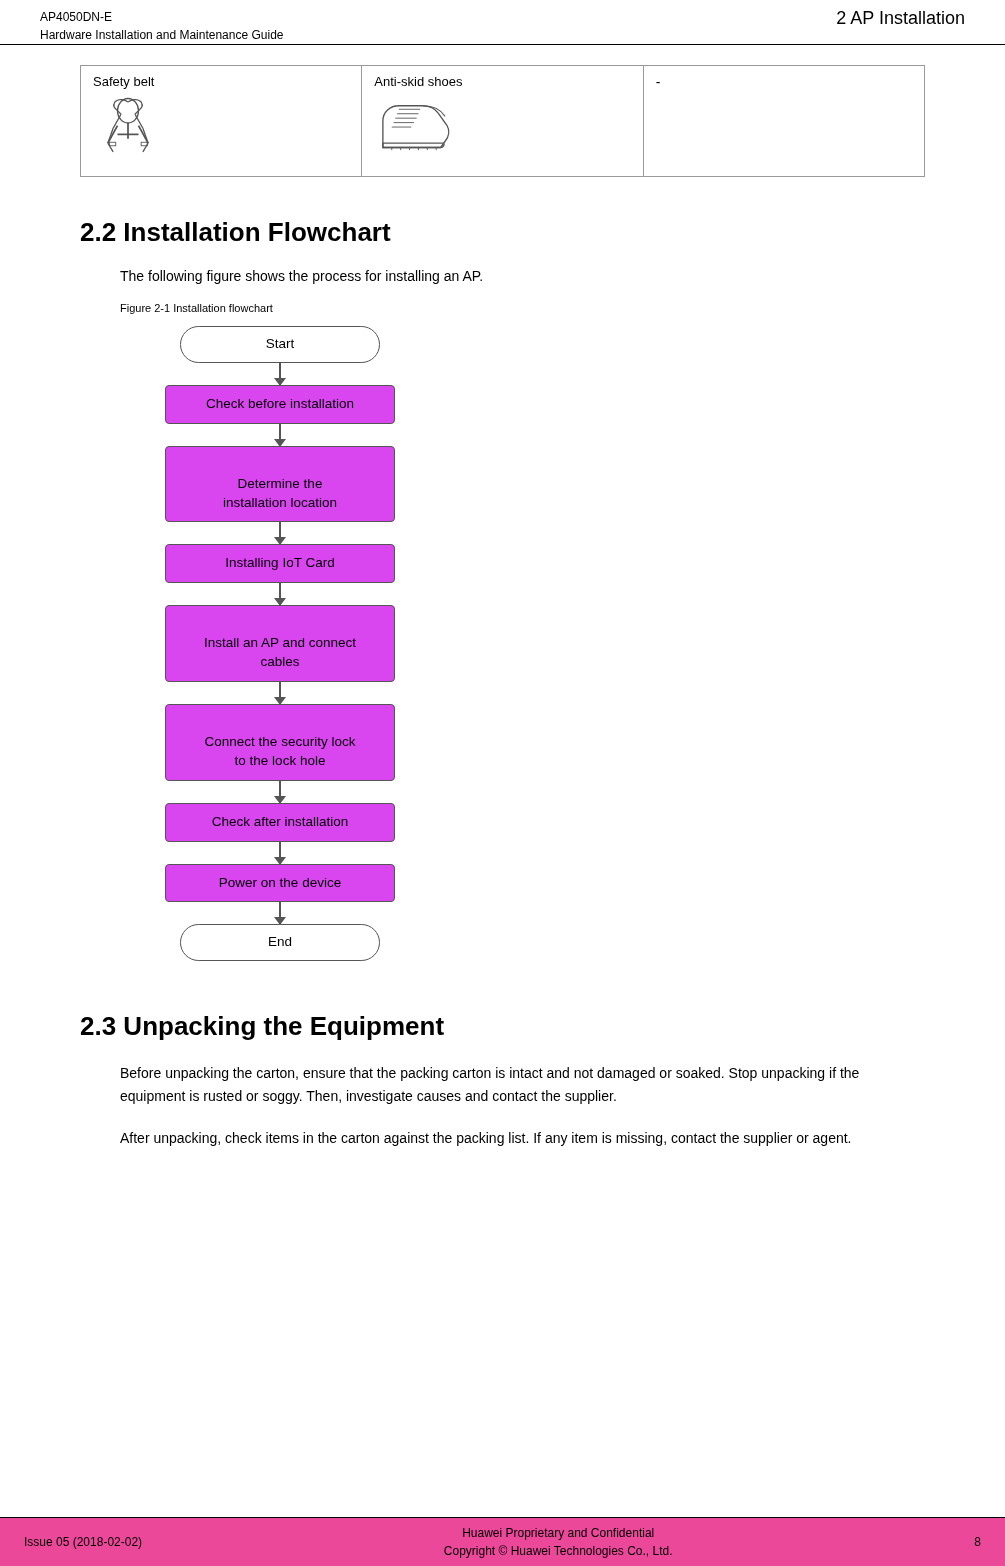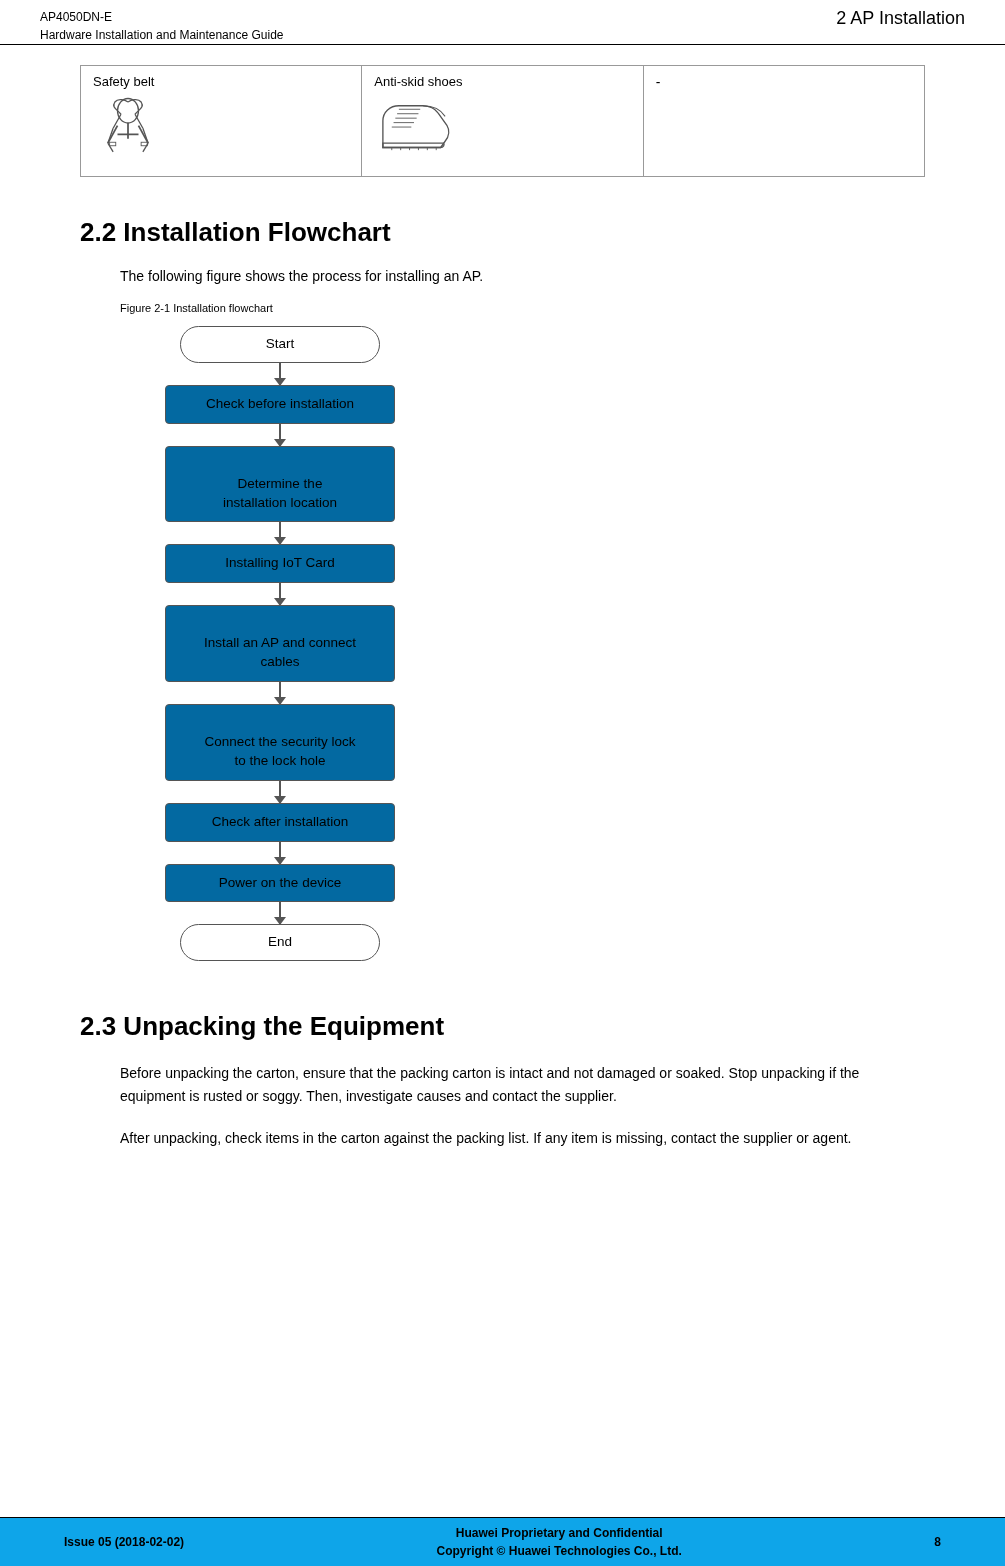--- a/index.html
+++ b/index.html
@@ -102,21 +102,21 @@
       padding: 8px 30px;
       min-width: 200px;
       background: #fff;
     }
 
     .flow-node-rect {
       border: 1.5px solid #555;
       border-radius: 4px;
       padding: 9px 20px;
       min-width: 230px;
-      background: #0369a1;
+      background: #d946ef;
     }
 
     .flow-arrow {
       width: 2px;
       height: 22px;
       background: #555;
       position: relative;
       margin: 0 auto;
     }
     .flow-arrow::after {
@@ -147,24 +147,23 @@
 
     
     .doc-footer {
       position: fixed;
       bottom: 0;
       width: 1005px;
       border-top: 1px solid #000;
       display: flex;
       justify-content: space-between;
       align-items: center;
-      padding: 6px 64px;
+      padding: 6px 24px;
       font-size: 12px;
-      background: #0ea5e9;
-      font-weight: bold;
+      background: #ec4899;
     }
     .doc-footer-center {
       text-align: center;
       font-size: 12px;
       line-height: 1.5;
     }
   </style>
 </head>
 <body>
 

